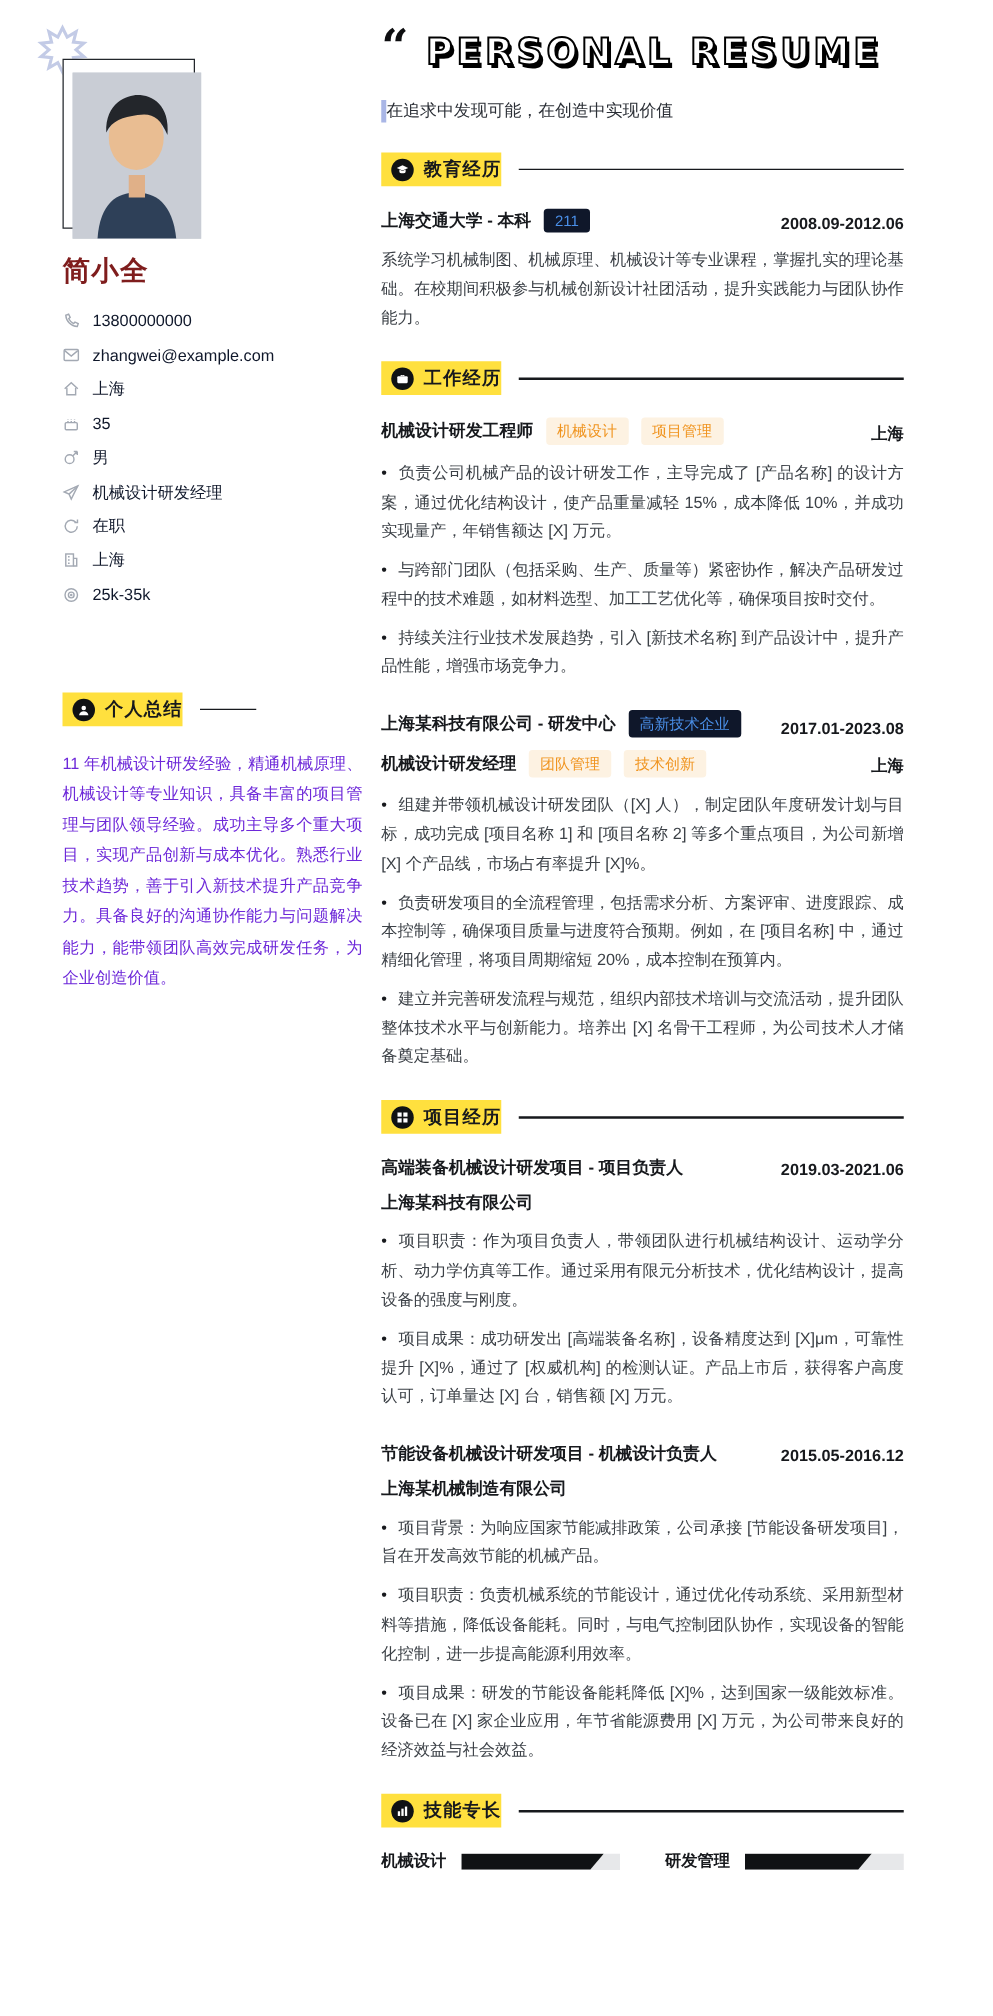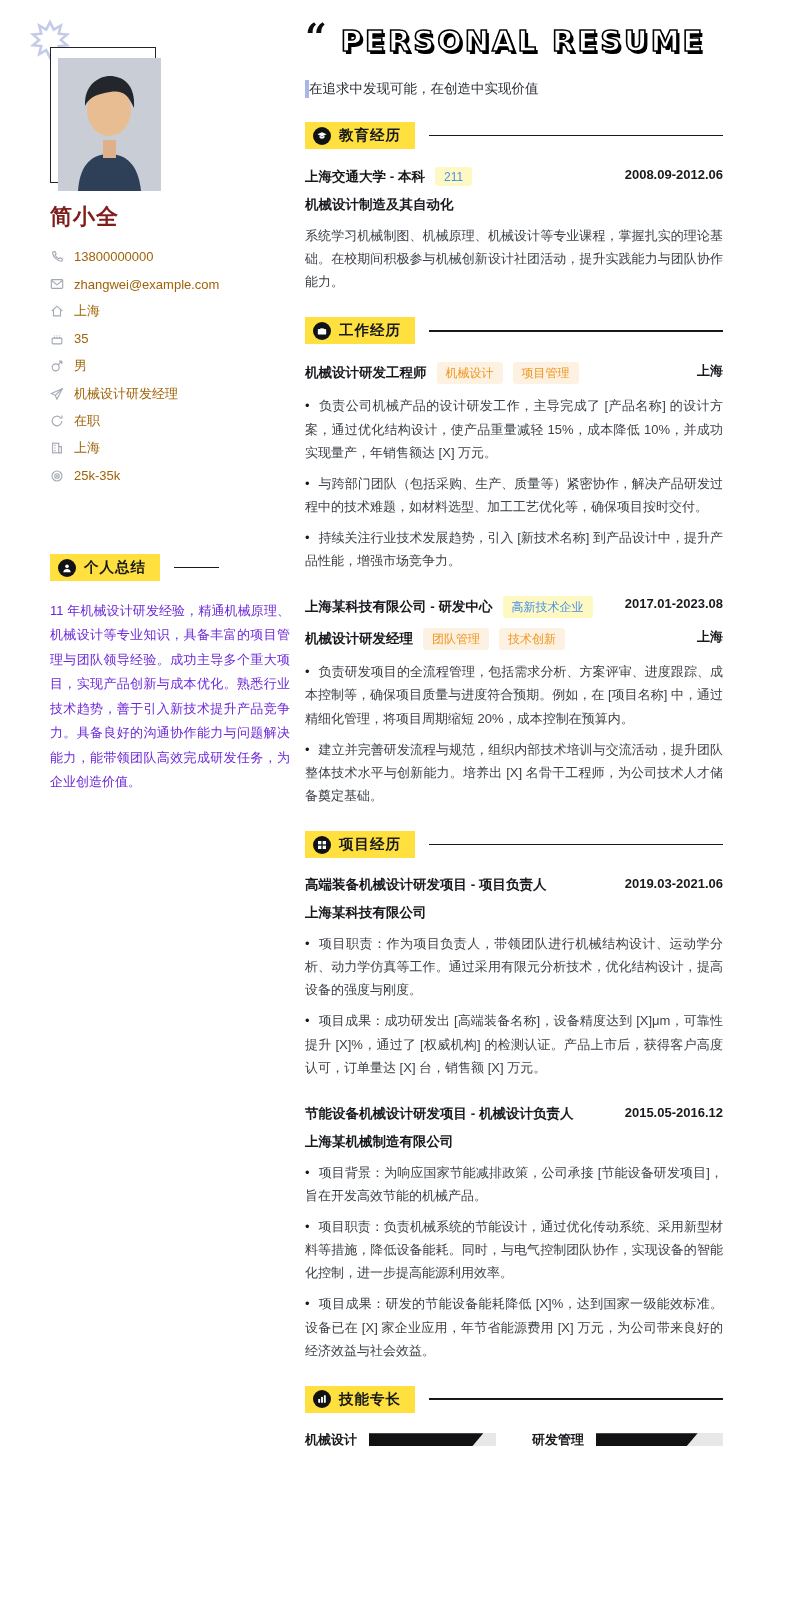--- a/index.html
+++ b/index.html
@@ -8,49 +8,49 @@
     position:relative; height:1613px; background:#ffffff; overflow:hidden;
     font-family:"Liberation Sans","DejaVu Sans",sans-serif; color:#2b2f36;
   }
   
   .sidebar { position:absolute; left:50px; top:0; width:240px; }
   .burst { position:absolute; left:-25px; top:18px; width:50px; height:50px; color:#c3cbe6; }
   .photo-frame { position:absolute; left:0; top:47px; width:106px; height:136px; border:1.5px solid #22262b; background:#fff; }
   .photo { position:absolute; left:8px; top:58px; width:103px; height:133px; background:#c6cad2; overflow:hidden; }
   .name { position:absolute; left:0; top:202px; font-size:22px; font-weight:bold; color:#7f1d1d; letter-spacing:1px; }
   .contacts { position:absolute; left:0; top:243px; width:240px; }
-  .contact { display:flex; align-items:center; gap:10px; height:27.4px; font-size:13px; color:#a16207; }
+  .contact { display:flex; align-items:center; gap:10px; height:27.4px; font-size:13px; color:#0f172a; }
   .contact svg { width:14px; height:14px; color:#a3a9b3; flex:0 0 auto; }
   .summary-sec { position:absolute; left:0; top:554px; width:240px; }
   .summary-text { margin-top:18px; font-size:13px; line-height:1.88; color:#6d28d9; text-align:justify; }
   
   .sec-head { display:flex; align-items:center; }
-  .sec-badge { display:flex; align-items:center; gap:8px; background:#ffe03e; padding:4px 14px 4px 8px; }
+  .sec-badge { display:flex; align-items:center; gap:8px; background:#ffe03e; padding:4px 0 4px 8px; }
   .sec-ico { width:18px; height:18px; border-radius:50%; background:#101214; display:flex; align-items:center; justify-content:center; flex:0 0 auto; }
   .sec-ico svg { width:10px; height:10px; color:#fff; }
   .sec-title { font-size:14.5px; font-weight:bold; color:#17191d; letter-spacing:1px; }
   .sec-line { flex:1; height:1.8px; background:#17191d; margin-left:14px; }
   .sec-line.short { flex:0 0 45px; }
   
   .main { position:absolute; left:305px; top:0; width:418px; }
   .titlebar { display:flex; align-items:flex-start; gap:14px; margin-top:20px; }
   .quote-mark { font-family:"DejaVu Serif",serif; font-size:38px; font-weight:bold; color:#0d0e10; line-height:0.9; }
   .bubble { font-family:"DejaVu Sans",sans-serif; font-weight:800; font-size:29px; letter-spacing:3px; color:#ffffff;
             -webkit-text-stroke:1.6px #000; text-shadow:2.5px 3px 0 #000; margin-top:4px; }
   .motto { display:flex; align-items:center; margin-top:22px; }
   .motto-bar { width:4px; height:18px; background:#a9b6e6; }
   .motto-text { font-size:13.5px; color:#2b2f36; }
   .section { margin-top:24px; }
   .entry { margin-top:18px; }
-  .row { display:flex; align-items:flex-start; justify-content:space-between; margin-bottom:10px; }
+  .row { display:flex; align-items:flex-end; justify-content:space-between; margin-bottom:10px; }
   .row-left { display:flex; align-items:center; gap:10px; min-width:0; }
   .e-title { font-size:13.5px; font-weight:bold; color:#17191d; }
   .e-date, .e-loc { font-size:13px; font-weight:bold; color:#17191d; white-space:nowrap; }
   .tag { font-size:12px; padding:2.5px 9px; border-radius:3px; white-space:nowrap; }
-  .tag.blue { background:#fef9c3; color:#4a8fe8; }
+  .tag.blue { background:#0f172a; color:#4a8fe8; }
   .tag.orange { background:#fdf2e2; color:#f0941f; }
   .body-text, .bullet { font-size:13px; line-height:1.78; color:#3c4147; text-align:justify; }
   .bullet { margin-top:8px; }
   .bullet .dot { display:inline-block; padding-right:9px; color:#17191d; }
   
   .skills-grid { margin-top:18px; }
   .skills-row { display:flex; gap:36px; margin-bottom:20px; }
   .skill { display:flex; align-items:center; gap:12px; }
   .skill-label { font-size:13px; font-weight:bold; color:#17191d; white-space:nowrap; }
   .track { width:127px; height:13px; background:#e7e8ea; position:relative; }
@@ -185,23 +185,20 @@
       <div class="sec-line"></div>
     </div>
     <div class="entry">
       <div class="row">
         <div class="row-left">
           <span class="e-title">上海交通大学 - 本科</span>
           <span class="tag blue">211</span>
         </div>
         <span class="e-date">2008.09-2012.06</span>
       </div>
-      <div class="row">
-          <span class="e-title">机械设计制造及其自动化</span>
-        </div>
       <p class="body-text">系统学习机械制图、机械原理、机械设计等专业课程，掌握扎实的理论基础。在校期间积极参与机械创新设计社团活动，提升实践能力与团队协作能力。</p>
     </div>
   </section>
 
   <section class="section">
     <div class="sec-head">
       <div class="sec-badge">
         <span class="sec-ico">
           <svg viewBox="0 0 12 12" fill="currentColor">
               <rect x="1" y="3.6" width="10" height="6.6" rx="1"></rect>
@@ -237,20 +234,21 @@
         <span class="e-date">2017.01-2023.08</span>
       </div>
       <div class="row">
         <div class="row-left">
           <span class="e-title">机械设计研发经理</span>
           <span class="tag orange">团队管理</span>
           <span class="tag orange">技术创新</span>
         </div>
         <span class="e-loc">上海</span>
       </div>
+      <p class="bullet"><span class="dot">•</span><span>组建并带领机械设计研发团队（[X] 人），制定团队年度研发计划与目标，成功完成 [项目名称 1] 和 [项目名称 2] 等多个重点项目，为公司新增 [X] 个产品线，市场占有率提升 [X]%。</span></p>
       <p class="bullet"><span class="dot">•</span><span>负责研发项目的全流程管理，包括需求分析、方案评审、进度跟踪、成本控制等，确保项目质量与进度符合预期。例如，在 [项目名称] 中，通过精细化管理，将项目周期缩短 20%，成本控制在预算内。</span></p>
       <p class="bullet"><span class="dot">•</span><span>建立并完善研发流程与规范，组织内部技术培训与交流活动，提升团队整体技术水平与创新能力。培养出 [X] 名骨干工程师，为公司技术人才储备奠定基础。</span></p>
     </div>
   </section>
 
   <section class="section">
     <div class="sec-head">
       <div class="sec-badge">
         <span class="sec-ico">
           <svg viewBox="0 0 12 12" fill="currentColor">

